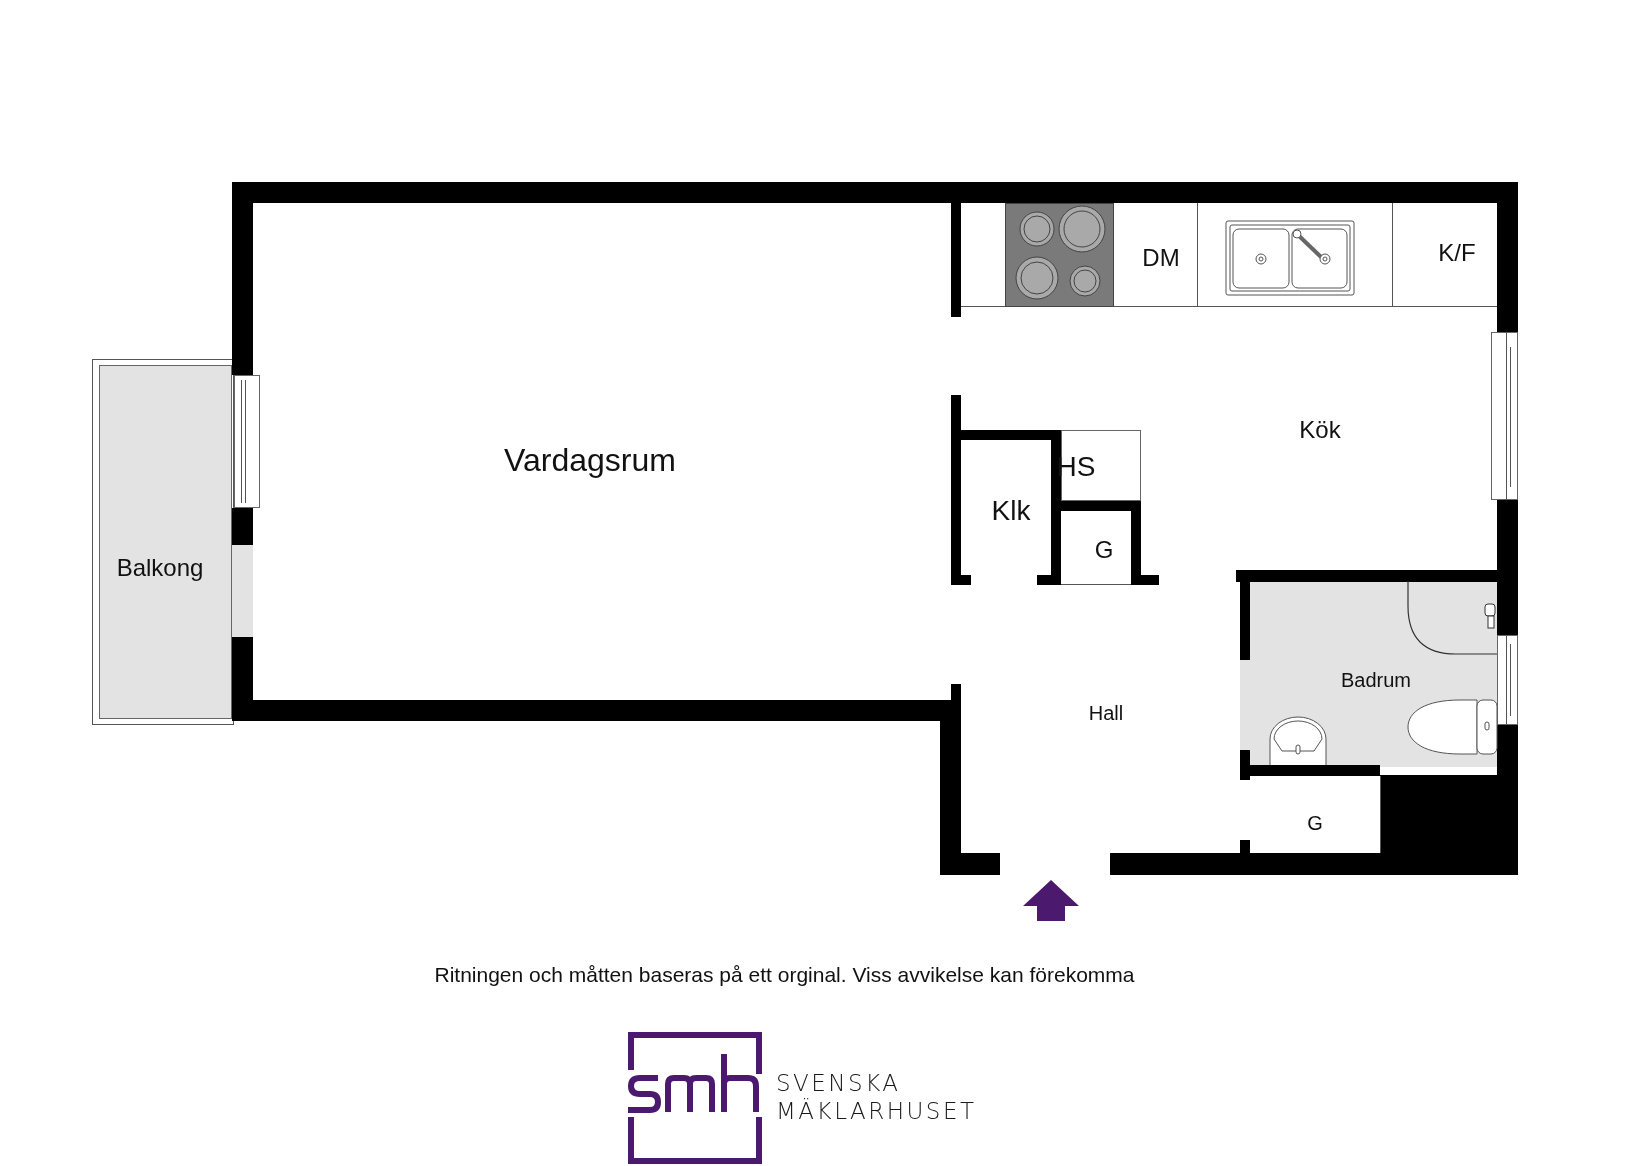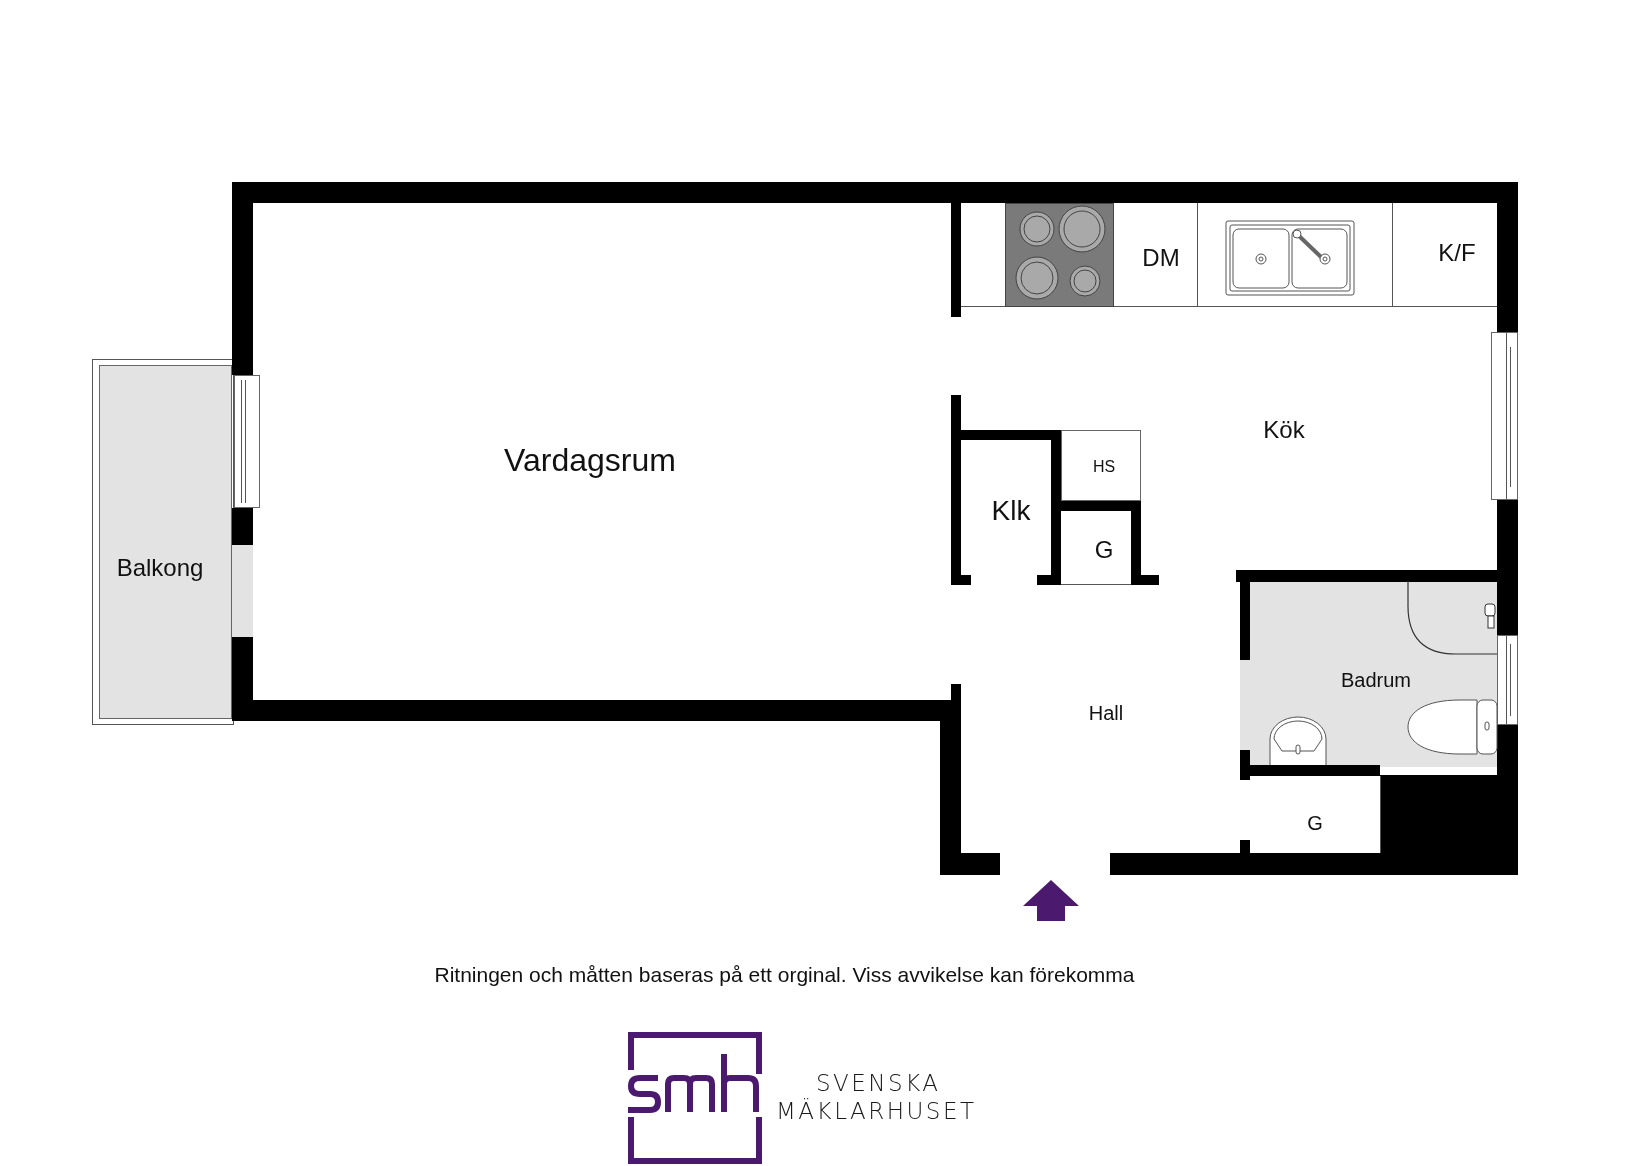--- a/index.html
+++ b/index.html
@@ -128,37 +128,37 @@
     </g>
   </svg>
 
   <div class="line-v" style="left:1380px;top:776px;height:77px;"></div>
 
   <svg style="left:1022px;top:880px;" width="58" height="41">
     <polygon points="29,0 57,26 43,26 43,41 15,41 15,26 1,26" fill="#4b1a6e"></polygon>
   </svg>
 
   <div class="label" style="left:590px;top:460px;font-size:32px;">Vardagsrum</div>
-  <div class="label" style="left:1284px;top:430px;font-size:24px;">Kök</div>
+  <div class="label" style="left:1320px;top:430px;font-size:24px;">Kök</div>
   <div class="label" style="left:160px;top:568px;font-size:24px;">Balkong</div>
   <div class="label" style="left:1011px;top:511px;font-size:28px;">Klk</div>
-  <div class="label" style="left:1104px;top:467px;font-size:16px;">HS</div>
+  <div class="label" style="left:1076px;top:467px;font-size:28px;">HS</div>
   <div class="label" style="left:1104px;top:550px;font-size:24px;">G</div>
   <div class="label" style="left:1106px;top:713px;font-size:20px;">Hall</div>
   <div class="label" style="left:1376px;top:680px;font-size:20px;">Badrum</div>
   <div class="label" style="left:1315px;top:823px;font-size:20px;">G</div>
 </div>
 
 <div class="disclaimer">Ritningen och måtten baseras på ett orginal. Viss avvikelse kan förekomma</div>
 
 <div class="abs" style="left:628px;top:1030px;width:360px;height:136px;">
   <svg style="left:0;top:2px;" width="134" height="132">
     <g fill="none" stroke="#4b1a6e" stroke-width="6">
       <polyline points="3,38 3,3 131,3 131,42"></polyline>
       <polyline points="3,85 3,129 131,129 131,85"></polyline>
       <path d="M 30 46 L 12 46 Q 3 46 3 54 Q 3 62 12 62 L 22 62 Q 30 62 30 70 Q 30 78 22 78 L 0 78" stroke-width="6"></path>
       <path d="M 40 80 L 40 52 Q 40 46 46 46 L 56 46 Q 62 46 62 52 L 62 80 M 62 52 Q 62 46 68 46 L 78 46 Q 84 46 84 52 L 84 80"></path>
       <path d="M 96 22 L 96 80 M 96 52 Q 96 46 102 46 L 120 46 Q 128 46 128 54 L 128 80"></path>
     </g>
   </svg>
-  <div class="logo-text" style="left:148px;top:40px;margin-left:40px;">SVENSKA</div>
+  <div class="logo-text" style="left:148px;top:40px;">SVENSKA</div>
   <div class="logo-text" style="left:148px;top:68px;">MÄKLARHUSET</div>
 </div>
 
 </body></html>

